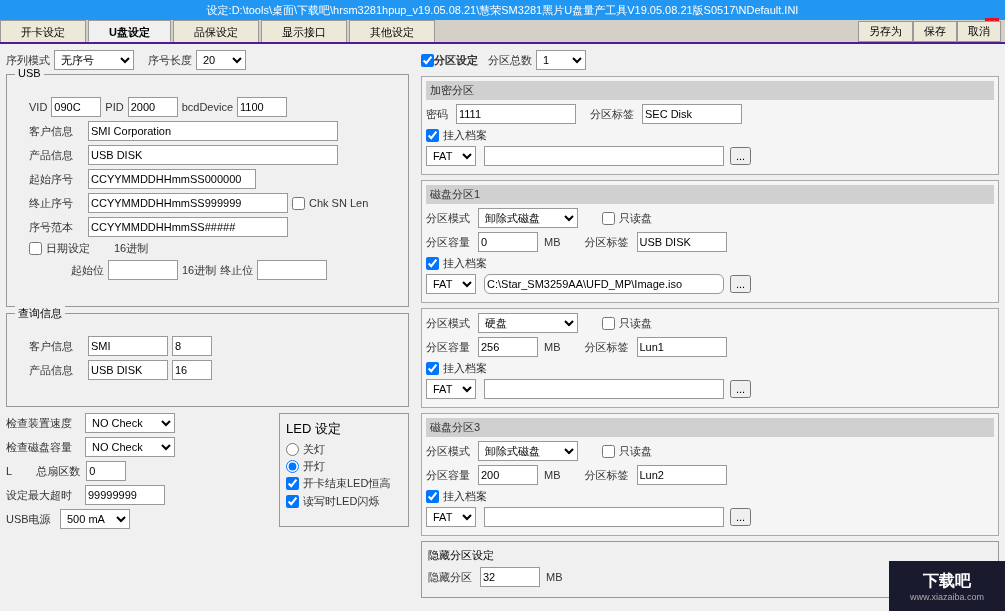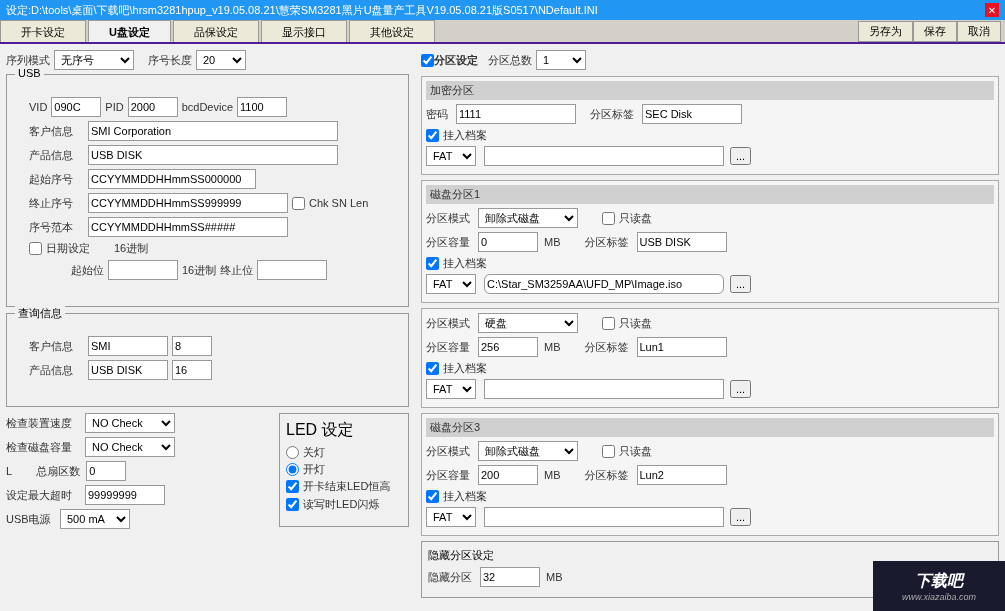--- a/index.html
+++ b/index.html
@@ -6,20 +6,21 @@
     body { background: #f0f0f0; width: 1005px; height: 611px; overflow: hidden; }
     
     .title-bar {
       background: #2196F3;
       color: white;
       padding: 3px 6px;
       font-size: 11px;
       display: flex;
       align-items: center;
       height: 20px;
+      flex-direction: column;
     }
     .title-bar .close-btn {
       margin-left: auto;
       width: 14px; height: 14px;
       background: #e81123;
       color: white;
       border: none;
       cursor: pointer;
       font-size: 10px;
       display: flex; align-items: center; justify-content: center;
@@ -120,39 +121,38 @@
       padding: 4px;
       background: #f5f5f5;
     }
     
     input.small { width: 50px; }
     
     .watermark {
       position: fixed;
       bottom: 0;
       right: 0;
-      width: 132px;
+      width: 116px;
       height: 50px;
       background: #1a1a2e;
       display: flex;
       flex-direction: column;
       align-items: center;
       justify-content: center;
       color: white;
-      font-style: italic;
     }
     .watermark .dw { font-size: 16px; font-weight: bold; color: white; }
     .watermark .site { font-size: 9px; color: #aaa; }
     
     .led-group {
       border: 1px solid #999;
       padding: 6px;
       margin-bottom: 6px;
     }
-    .led-title { font-size: 16px; margin-bottom: 4px; }
+    .led-title { font-size: 13px; margin-bottom: 4px; }
     
     .radio-row { display: flex; align-items: center; gap: 4px; margin-bottom: 2px; }
     
     .hidden-section {
       border: 1px solid #999;
       padding: 6px;
       background: #f0f0f0;
     }
     .hidden-title { font-size: 11px; margin-bottom: 4px; }
   </style>

